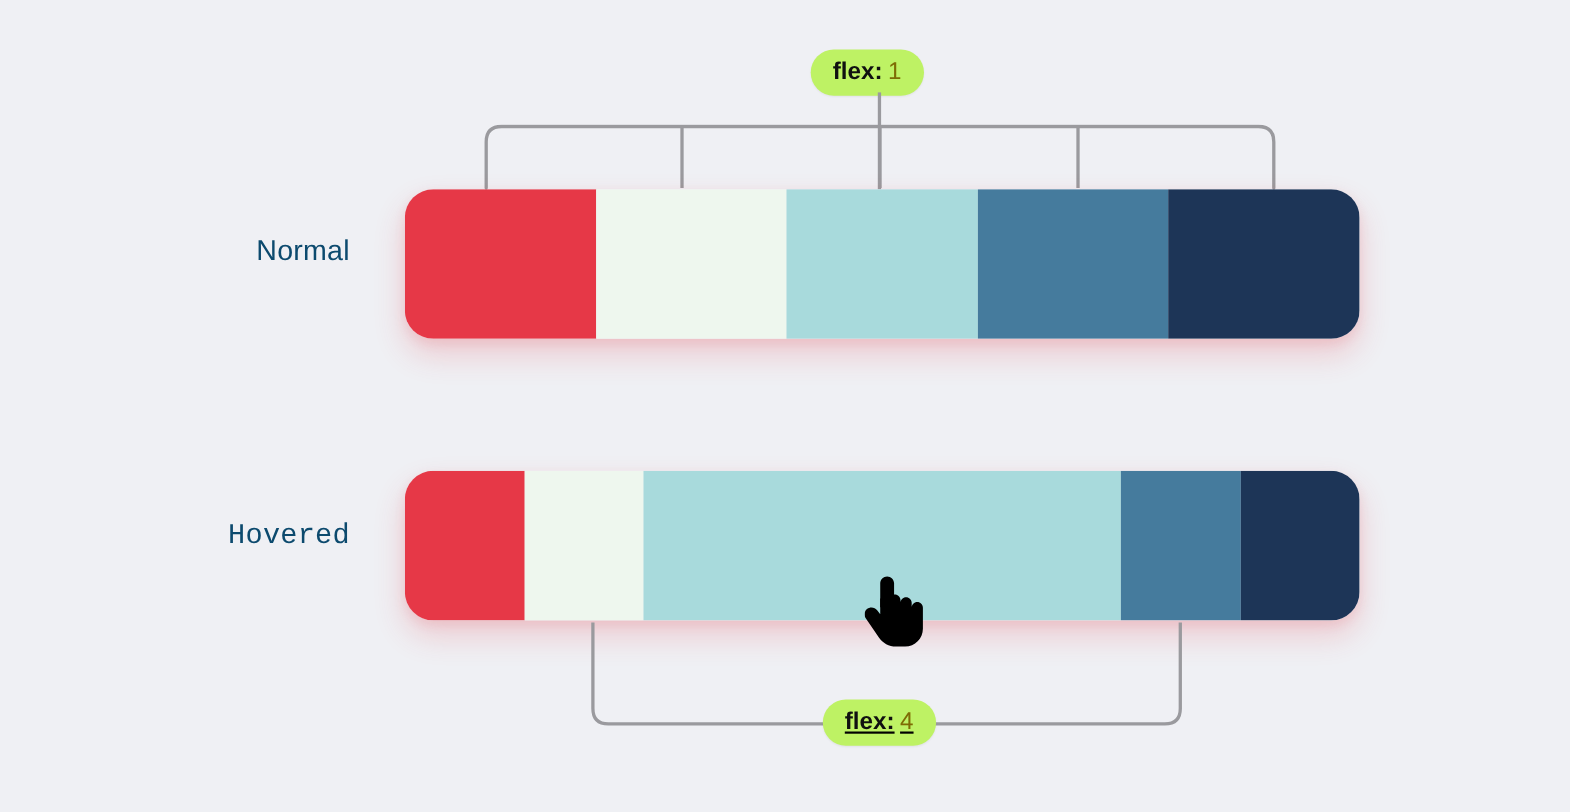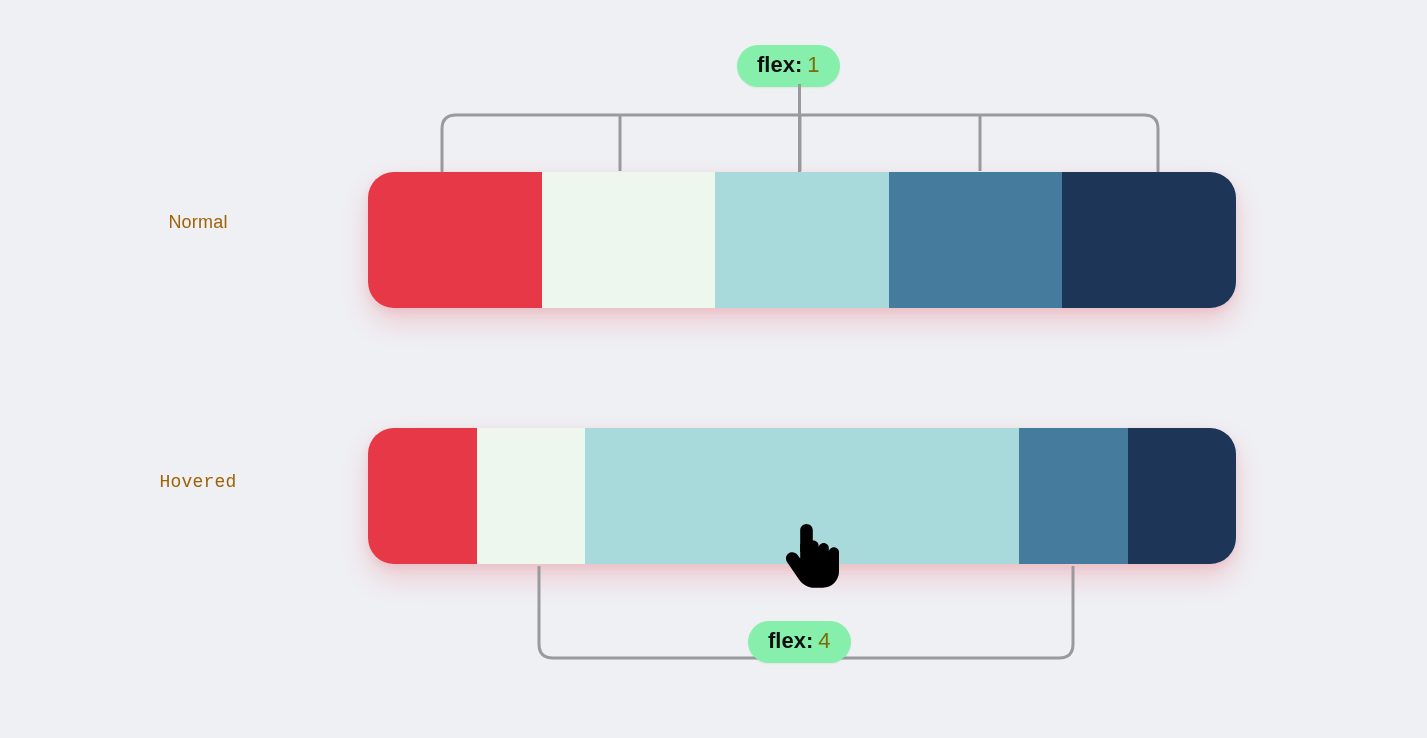--- a/index.html
+++ b/index.html
@@ -18,24 +18,24 @@
   #stage {
     position: absolute;
     inset: 0;
     width: 1427px;
     height: 738px;
   }
 
   
   .row-label {
     position: absolute;
-    font-size: 18px;
-    color: #a16207;
+    font-size: 26px;
+    color: #0c4a6e;
     letter-spacing: 0.2px;
-    text-align: center;
+    text-align: right;
     width: 240px;
     white-space: nowrap;
     user-select: none;
   }
   #label-normal  { left: 78px; top: 212px; }
   #label-hovered { left: 78px; top: 472px; font-family: Liberation Mono, monospace; }
 
   
   .bar {
     position: absolute;
@@ -67,40 +67,40 @@
     left: 537px;
     top: 566px;
     width: 538px;
     height: 94px;
     pointer-events: none;
   }
 
   
   .badge {
     position: absolute;
-    background: #86efac;
+    background: #bef264;
     border-radius: 999px;
     padding: 9px 20px 11px 20px;
     font-size: 22px;
     line-height: 1;
     white-space: nowrap;
     user-select: none;
     box-shadow: 0 1px 2px rgba(0,0,0,0.06);
   }
   .badge .k {
     font-weight: 700;
     color: #101010;
   }
   .badge .v {
     font-weight: 400;
     color: #7e6c05;
     margin-left: 5px;
   }
   #badge-top    { left: 737px; top: 45px; }
-  #badge-bottom { left: 748px; top: 621px; }
+  #badge-bottom { left: 748px; top: 636px; text-decoration: underline; }
 
   
   #badge-stem {
     position: absolute;
     left: 798px;
     top: 84px;
     width: 3px;
     height: 88px;
     background: #9a9a9e;
   }

